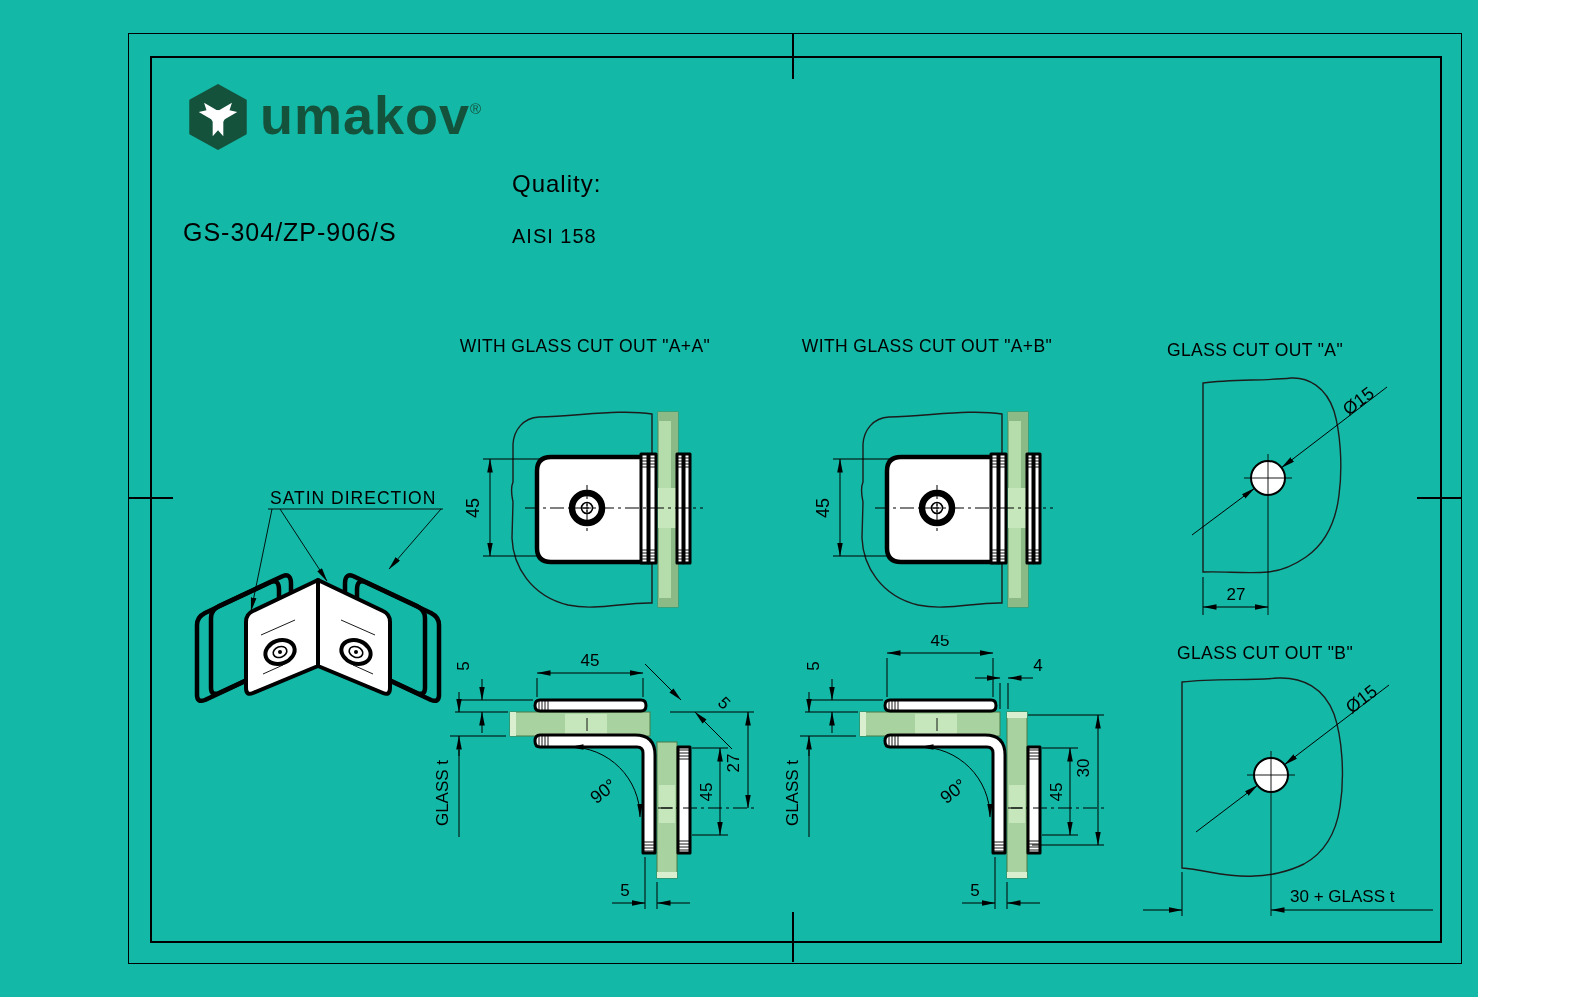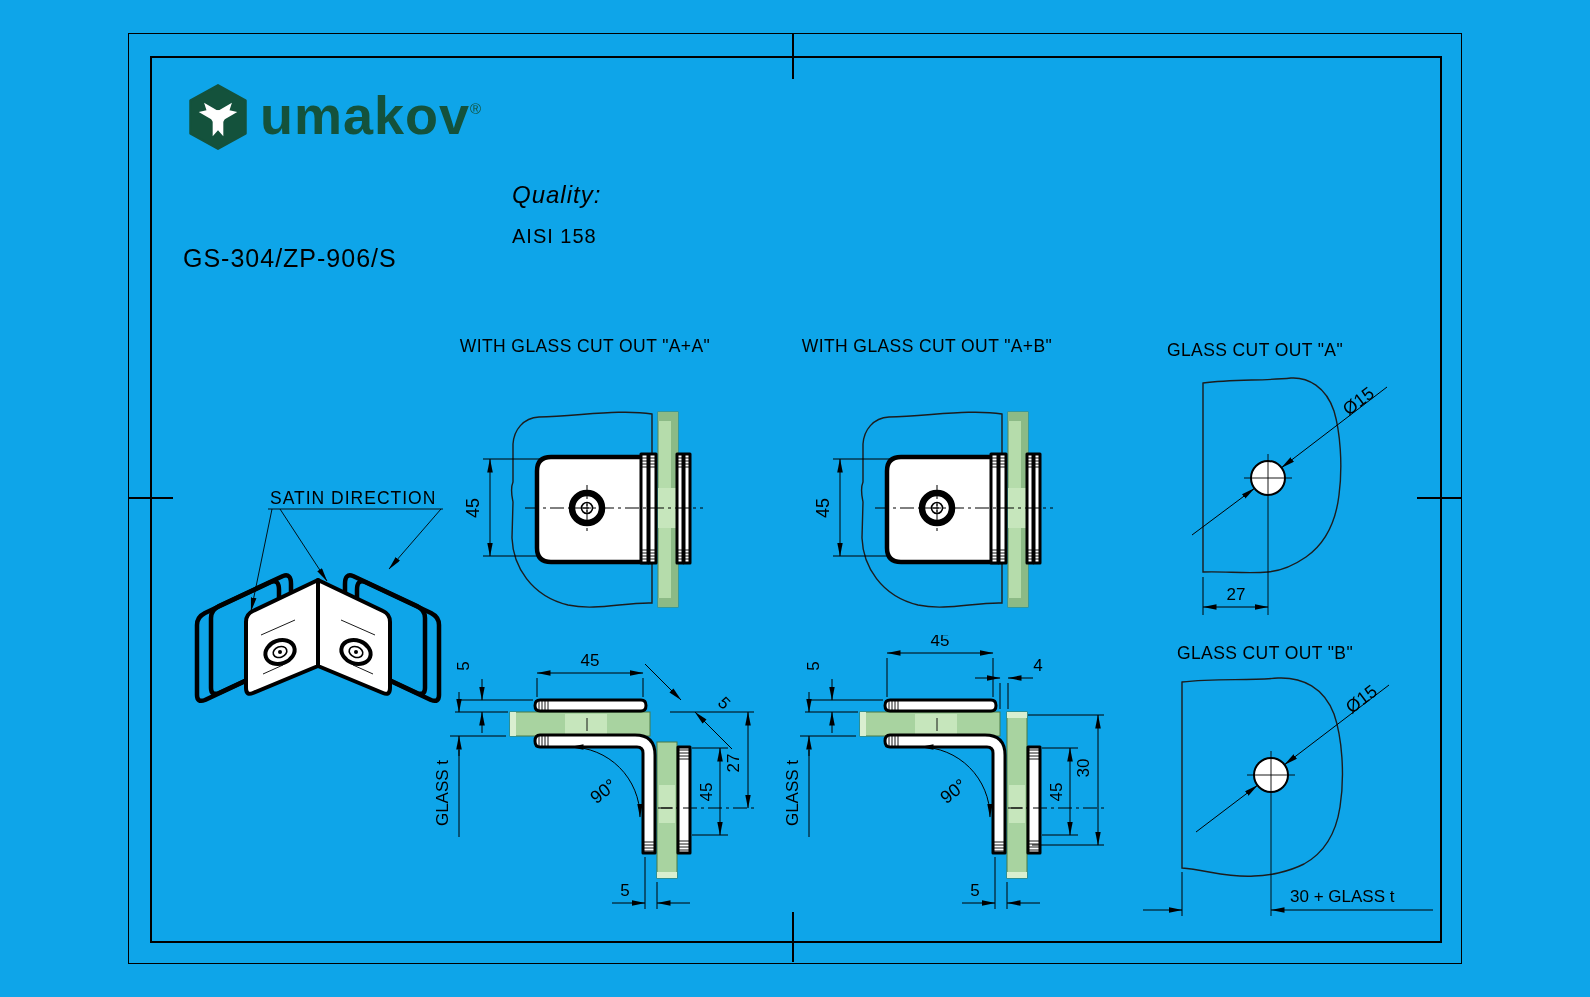--- a/index.html
+++ b/index.html
@@ -1,26 +1,26 @@
 <!DOCTYPE html>
 <html><head>
 <meta charset="utf-8">
 <style>
   html,body{margin:0;padding:0;background:#fff;}
-  #sheet{position:relative;width:1590px;height:997px;background:#0ea5e9;overflow:hidden;
+  #sheet{position:relative;width:1478px;height:997px;background:#14b8a6;overflow:hidden;
          font-family:"Liberation Sans",sans-serif;color:#000;}
   .abs{position:absolute;}
   #border-outer{left:128px;top:33px;width:1332px;height:929px;border:1.5px solid #000;}
   #border-inner{left:150px;top:56px;width:1288px;height:883px;border:2px solid #000;}
   .tick{background:#000;}
   #brand-row{left:186px;top:84px;display:flex;align-items:flex-start;}
   #brand-text{font-size:54px;font-weight:700;color:#14523c;letter-spacing:1px;line-height:62px;margin-left:10px;}
   #brand-reg{font-size:15px;color:#14523c;font-weight:400;vertical-align:top;position:relative;top:-6px;}
-  #product-code{left:183px;top:218px;font-size:25px;letter-spacing:1px;margin-top:26px;}
-  #quality-label{left:512px;top:181px;font-size:24px;letter-spacing:1px;font-style:italic;}
+  #product-code{left:183px;top:218px;font-size:25px;letter-spacing:1px;}
+  #quality-label{left:512px;top:170px;font-size:24px;letter-spacing:1px;}
   #quality-value{left:512px;top:225px;font-size:20px;letter-spacing:1px;}
   .view-title{font-size:17.5px;letter-spacing:0.4px;text-align:center;white-space:nowrap;}
   svg text{font-family:"Liberation Sans",sans-serif;fill:#000;}
   .dim{stroke:#000;stroke-width:1;fill:none;}
   .thin{stroke:#000;stroke-width:0.9;fill:none;}
   .clamp{stroke:#000;stroke-width:3;fill:#fff;stroke-linejoin:round;}
   .knurl{stroke:#000;stroke-width:0.9;fill:none;}
   .cl{stroke:#000;stroke-width:1;fill:none;stroke-dasharray:14 4 3 4;}
   .glassline{stroke:#1c1c1c;stroke-width:1.4;fill:none;}
 </style>

